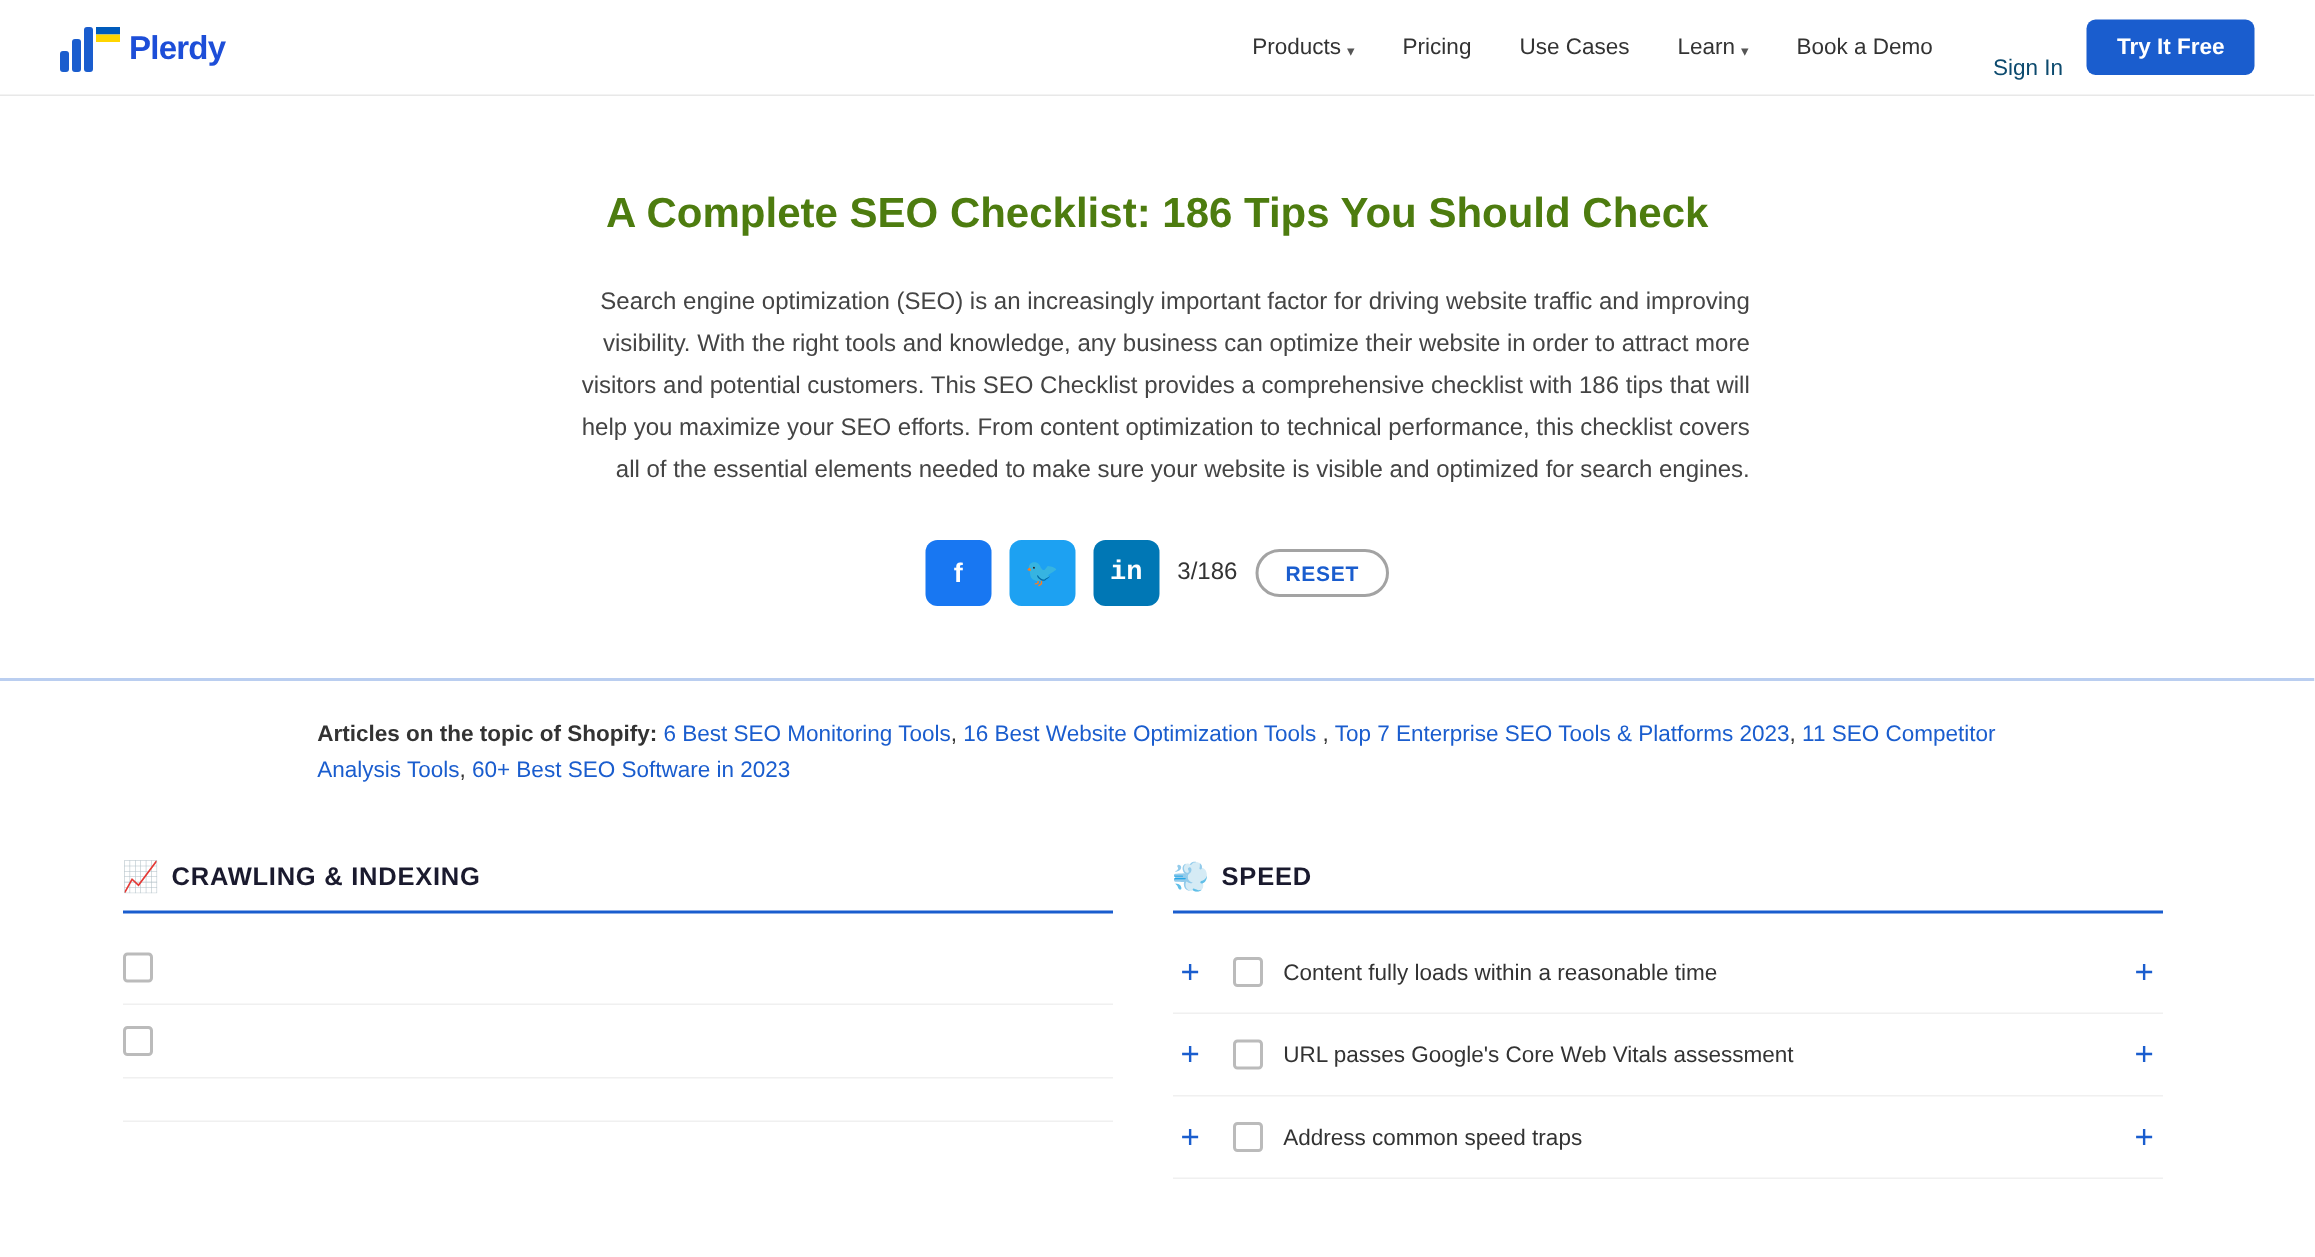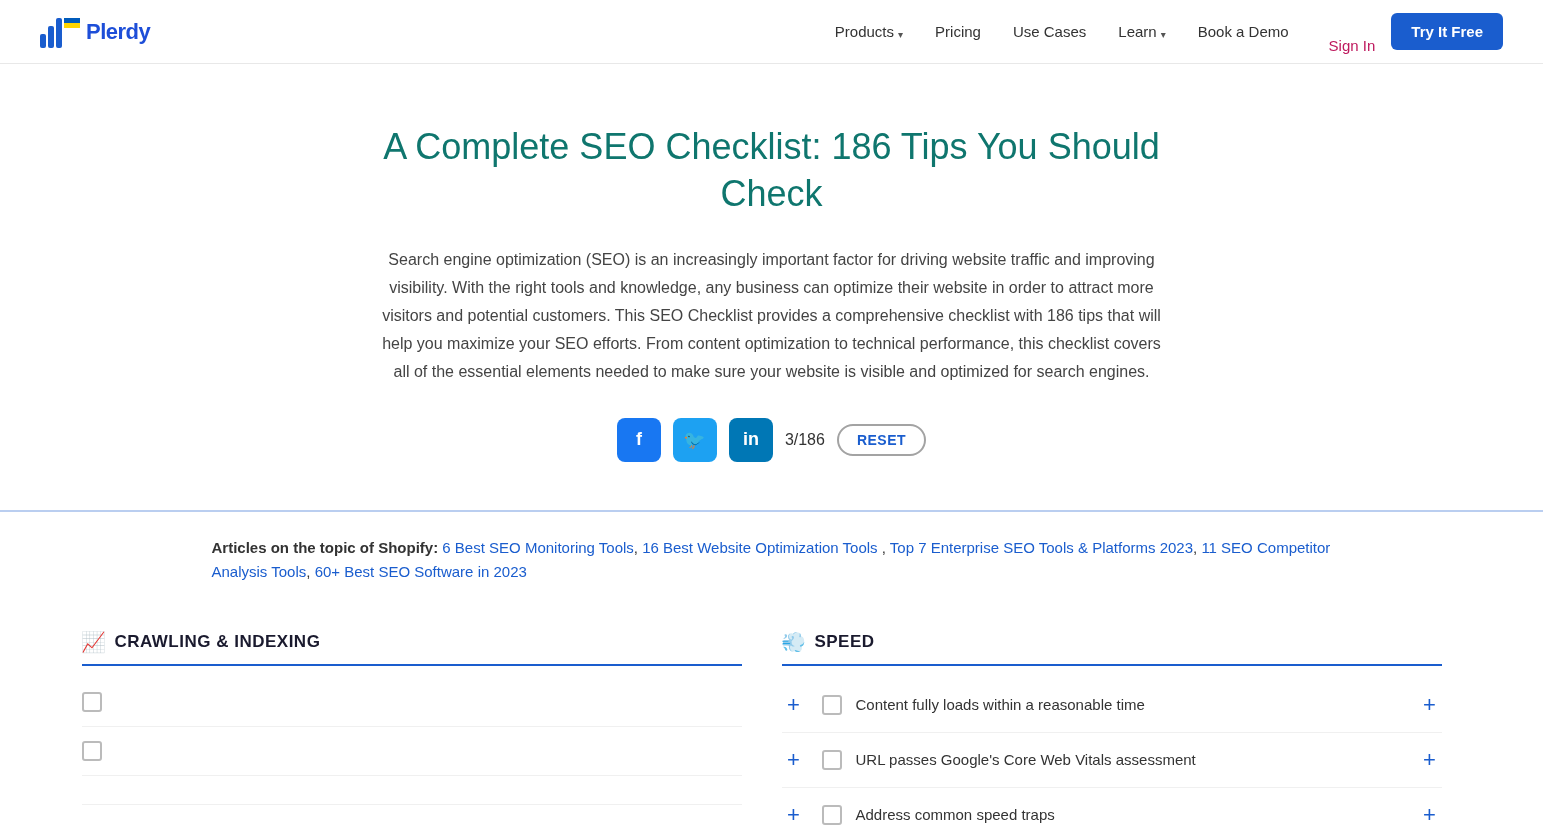--- a/index.html
+++ b/index.html
@@ -69,21 +69,21 @@
       color: #555;
     }
     .nav-right {
       display: flex;
       align-items: center;
       gap: 16px;
       margin-left: 40px;
     }
     .sign-in-btn {
       font-size: 15px;
-      color: #be185d;
+      color: #0c4a6e;
       font-weight: 500;
       background: none;
       border: none;
       cursor: pointer;
       margin-top: 28px;
     }
     .try-free-btn {
       background: #1a5dce;
       color: #fff;
       border: none;
@@ -95,31 +95,31 @@
     }
 
     
     .hero {
       max-width: 900px;
       margin: 0 auto;
       padding: 60px 20px 40px;
       text-align: center;
     }
     .hero h1 {
-      font-size: 36px;
-      font-weight: 400;
-      color: #0f766e;
+      font-size: 28px;
+      font-weight: 700;
+      color: #4d7c0f;
       line-height: 1.3;
       margin-bottom: 28px;
     }
     .hero p {
       font-size: 16px;
       color: #444;
       line-height: 1.75;
-      text-align: center;
+      text-align: right;
       max-width: 790px;
       margin: 0 auto 32px;
     }
     .social-row {
       display: flex;
       align-items: center;
       justify-content: center;
       gap: 12px;
       margin-bottom: 8px;
     }
@@ -132,21 +132,21 @@
       justify-content: center;
       cursor: pointer;
       color: #fff;
       font-size: 18px;
       font-weight: bold;
       border: none;
       text-decoration: none;
     }
     .social-btn.facebook { background: #1877f2; }
     .social-btn.twitter { background: #1da1f2; }
-    .social-btn.linkedin { background: #0077b5; }
+    .social-btn.linkedin { background: #0077b5; font-family: Liberation Mono, monospace; }
     .progress-text {
       font-size: 16px;
       color: #333;
       font-weight: 500;
     }
     .reset-btn {
       background: #fff;
       border: 2px solid #a3a3a3;
       color: #1a5dce;
       border-radius: 20px;

